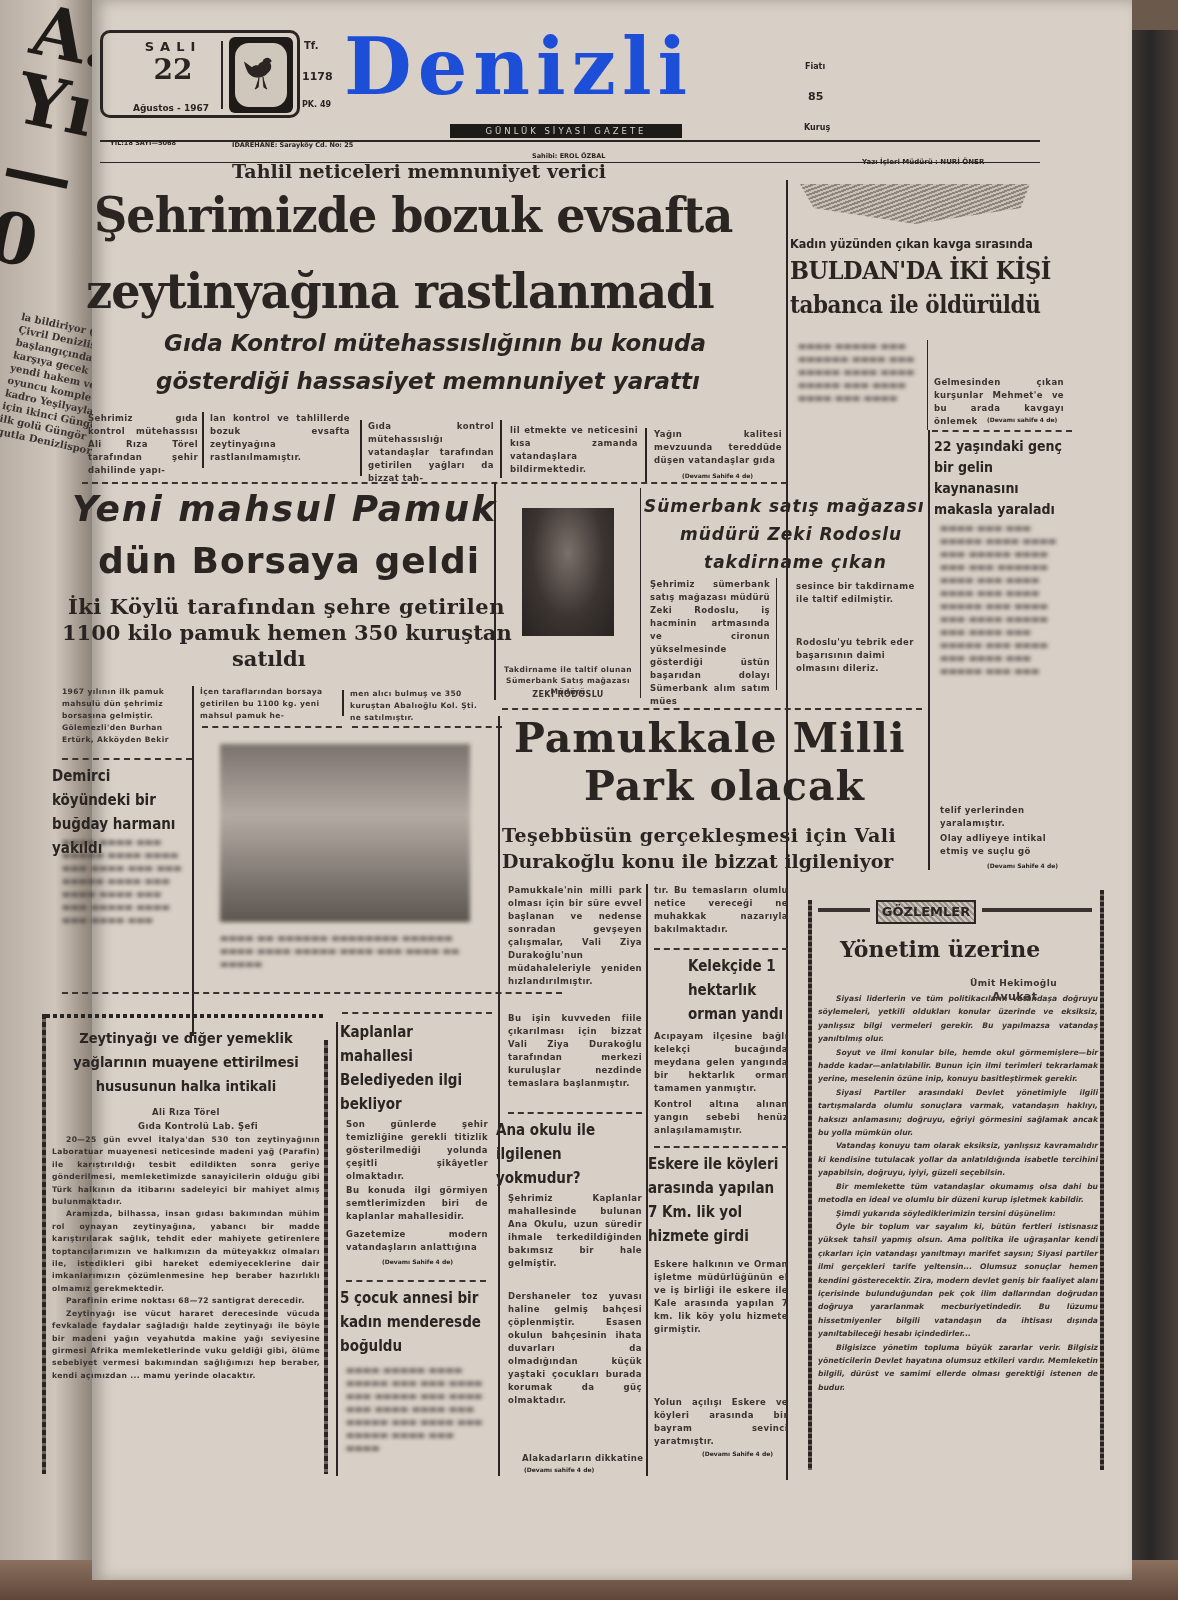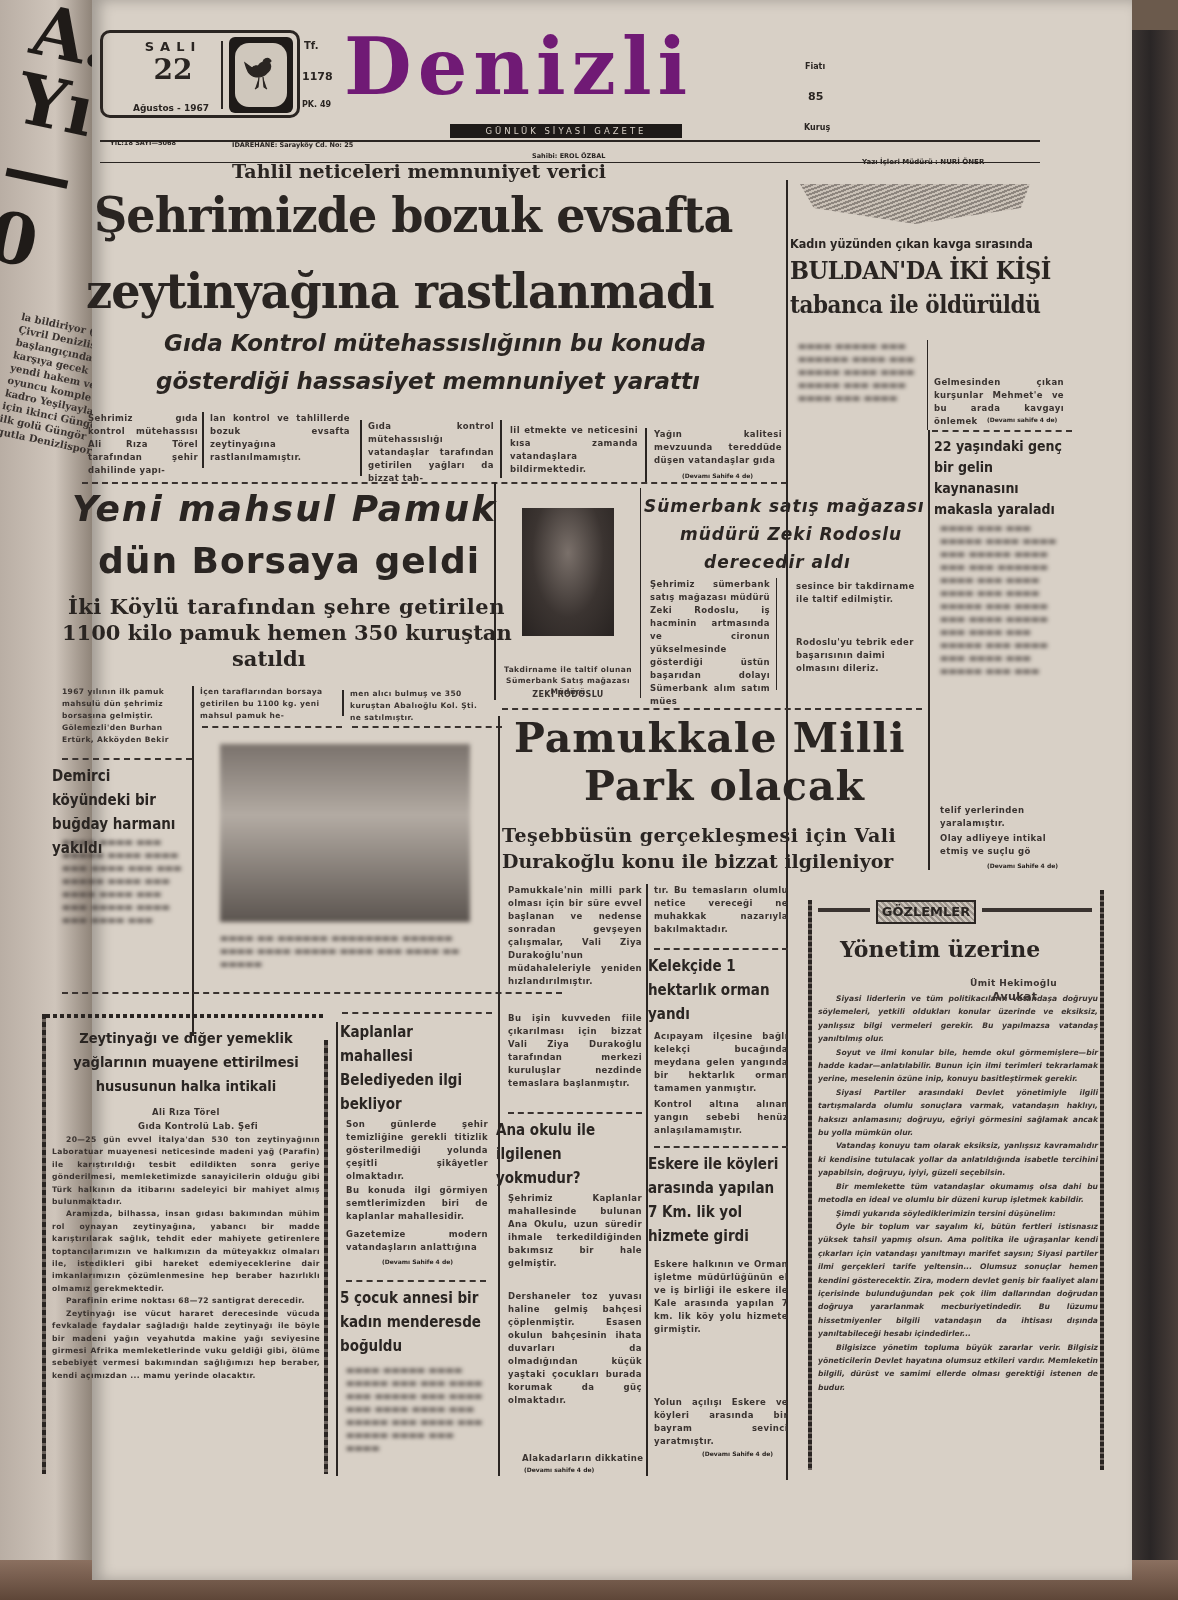--- a/index.html
+++ b/index.html
@@ -45,21 +45,21 @@
           <path d="M22 4 q4 -2 6 2 q-2 1 -1 3 q2 4 -2 8 q-4 5 -10 5 q-6 0 -9 -4 q-2 -3 -4 -10 q4 3 7 5 q2 -3 6 -2 q2 -3 5 -4 q1 -3 2 -3z M16 22 l-1 10 l-3 2 M20 22 l1 10 l3 2" fill="#2a2522" stroke="#2a2522" stroke-width="1.2"></path>
         </svg>
       </div>
     </div>
   </div>
 
   <div class="abs sans" style="left:212px;top:40px;font-weight:bold;font-size:10px;">Tf.</div>
   <div class="abs sans" style="left:210px;top:70px;font-weight:bold;font-size:11px;">1178</div>
   <div class="abs sans" style="left:210px;top:100px;font-weight:bold;font-size:8px;">PK. 49</div>
 
-  <div class="abs" style="left:252px;top:22px;font-family:'DejaVu Serif',serif;font-weight:bold;font-size:78px;line-height:90px;color:#701a75;letter-spacing:6px;">Denizli</div>
+  <div class="abs" style="left:252px;top:22px;font-family:'DejaVu Serif',serif;font-weight:bold;font-size:78px;line-height:90px;color:#1d4ed8;letter-spacing:6px;">Denizli</div>
   <div class="abs sans" style="left:358px;top:124px;width:232px;height:14px;background:#1e1a18;color:#d8d0c6;font-size:8.5px;letter-spacing:3px;text-align:center;line-height:14px;">GÜNLÜK SİYASİ GAZETE</div>
 
   <div class="abs sans" style="left:713px;top:62px;font-weight:bold;font-size:8px;">Fiatı</div>
   <div class="abs sans" style="left:716px;top:90px;font-weight:bold;font-size:11px;">85</div>
   <div class="abs sans" style="left:712px;top:123px;font-weight:bold;font-size:8px;">Kuruş</div>
 
 
   <div class="abs hrule" style="left:8px;top:140px;width:940px;"></div>
   <div class="abs sans" style="left:18px;top:139px;font-weight:bold;font-size:6.5px;">YIL:18 SAYI—5068</div>
   <div class="abs sans" style="left:140px;top:141px;font-weight:bold;font-size:6.5px;">İDAREHANE: Sarayköy Cd. No: 25</div>
@@ -125,40 +125,40 @@
   <div class="abs bodytxt blur" style="left:128px;top:932px;width:250px;">▬▬▬▬ ▬▬ ▬▬▬▬▬▬ ▬▬▬▬▬▬▬▬ ▬▬▬▬▬▬ ▬▬▬▬ ▬▬▬▬ ▬▬▬▬▬ ▬▬▬▬ ▬▬▬ ▬▬▬▬ ▬▬ ▬▬▬▬▬</div>
   <div class="abs dash" style="left:-30px;top:992px;width:500px;"></div>
 
   <div class="abs vrule" style="left:402px;top:482px;height:218px;width:2px;"></div>
   <div class="abs" style="left:430px;top:508px;width:92px;height:128px;background:radial-gradient(ellipse at 50% 35%,#7a706a 0%,#3b3431 55%,#282321 100%);"></div>
   <div class="abs bodytxt" style="left:410px;top:664px;width:132px;text-align:center;font-size:7.5px;line-height:11px;">Takdirname ile taltif olunan Sümerbank Satış mağazası Müdürü</div>
   <div class="abs bodytxt" style="left:410px;top:688px;width:132px;text-align:center;font-size:8px;">ZEKİ RODOSLU</div>
   <div class="abs vrule" style="left:548px;top:488px;height:210px;width:1px;"></div>
   <div class="abs sans" style="left:552px;top:496px;font-style:italic;font-weight:bold;font-size:17px;letter-spacing:1px;">Sümerbank satış mağazası</div>
   <div class="abs sans" style="left:588px;top:524px;font-style:italic;font-weight:bold;font-size:17px;letter-spacing:1px;">müdürü Zeki Rodoslu</div>
-  <div class="abs sans" style="left:612px;top:552px;font-style:italic;font-weight:bold;font-size:17px;letter-spacing:1px;">derecedir aldı</div>
+  <div class="abs sans" style="left:612px;top:552px;font-style:italic;font-weight:bold;font-size:17px;letter-spacing:1px;">takdirname çıkan</div>
   <div class="abs bodytxt" style="left:558px;top:578px;width:120px;text-align:justify;">Şehrimiz sümerbank satış mağazası müdürü Zeki Rodoslu, iş hacminin artmasında ve cironun yükselmesinde gösterdiği üstün başarıdan dolayı Sümerbank alım satım mües</div>
   <div class="abs vrule" style="left:684px;top:578px;height:112px;width:1px;"></div>
   <div class="abs bodytxt" style="left:704px;top:580px;width:130px;">sesince bir takdirname ile taltif edilmiştir.</div>
   <div class="abs bodytxt" style="left:704px;top:636px;width:130px;">Rodoslu'yu tebrik eder başarısının daimi olmasını dileriz.</div>
   <div class="abs dash" style="left:410px;top:708px;width:420px;"></div>
 
   <div class="abs vrule" style="left:406px;top:716px;height:760px;width:2px;"></div>
   <div class="abs" style="left:492px;top:762px;font-weight:bold;font-size:41px;letter-spacing:1px;">Park olacak</div>
   <div class="abs" style="left:422px;top:714px;font-weight:bold;font-size:41px;letter-spacing:1px;">Pamukkale Milli</div>
   <div class="abs" style="left:410px;top:824px;font-weight:bold;font-size:19px;letter-spacing:.5px;">Teşebbüsün gerçekleşmesi için Vali</div>
   <div class="abs" style="left:410px;top:850px;font-weight:bold;font-size:19px;">Durakoğlu konu ile bizzat ilgileniyor</div>
 
   <div class="abs bodytxt" style="left:416px;top:884px;width:134px;text-align:justify;">Pamukkale'nin milli park olması için bir süre evvel başlanan ve nedense sonradan gevşeyen çalışmalar, Vali Ziya Durakoğlu'nun müdahaleleriyle yeniden hızlandırılmıştır.</div>
   <div class="abs bodytxt" style="left:416px;top:1012px;width:134px;text-align:justify;">Bu işin kuvveden fiile çıkarılması için bizzat Vali Ziya Durakoğlu tarafından merkezi kuruluşlar nezdinde temaslara başlanmıştır.</div>
   <div class="abs vrule" style="left:554px;top:884px;height:592px;width:2px;"></div>
   <div class="abs bodytxt" style="left:562px;top:884px;width:134px;text-align:justify;">tır. Bu temasların olumlu netice vereceği ne muhakkak nazarıyla bakılmaktadır.</div>
   <div class="abs dash" style="left:562px;top:948px;width:134px;"></div>
 
-  <div class="abs cond" style="left:556px;top:954px;width:140px;font-weight:bold;font-size:15px;line-height:24px;">Kelekçide 1 hektarlık orman yandı</div>
+  <div class="abs cond" style="left:556px;top:954px;width:140px;font-weight:bold;font-size:15px;line-height:24px;padding-left:40px;">Kelekçide 1 hektarlık orman yandı</div>
   <div class="abs bodytxt" style="left:562px;top:1030px;width:134px;text-align:justify;">Acıpayam ilçesine bağlı kelekçi bucağında meydana gelen yangında bir hektarlık orman tamamen yanmıştır.</div>
   <div class="abs bodytxt" style="left:562px;top:1098px;width:134px;text-align:justify;">Kontrol altına alınan yangın sebebi henüz anlaşılamamıştır.</div>
   <div class="abs dash" style="left:562px;top:1146px;width:134px;"></div>
 
   <div class="abs cond" style="left:556px;top:1152px;width:140px;font-weight:bold;font-size:15px;line-height:24px;">Eskere ile köyleri arasında yapılan 7 Km. lik yol hizmete girdi</div>
   <div class="abs bodytxt" style="left:562px;top:1258px;width:134px;text-align:justify;">Eskere halkının ve Orman işletme müdürlüğünün el ve iş birliği ile eskere ile Kale arasında yapılan 7 km. lik köy yolu hizmete girmiştir.</div>
   <div class="abs bodytxt" style="left:562px;top:1380px;width:134px;text-align:justify;margin-top:16px;">Yolun açılışı Eskere ve köyleri arasında bir bayram sevinci yaratmıştır.</div>
   <div class="abs sans" style="left:610px;top:1450px;font-weight:bold;font-size:6px;">(Devamı Sahife 4 de)</div>
 
   <div class="abs dash" style="left:416px;top:1112px;width:134px;"></div>

